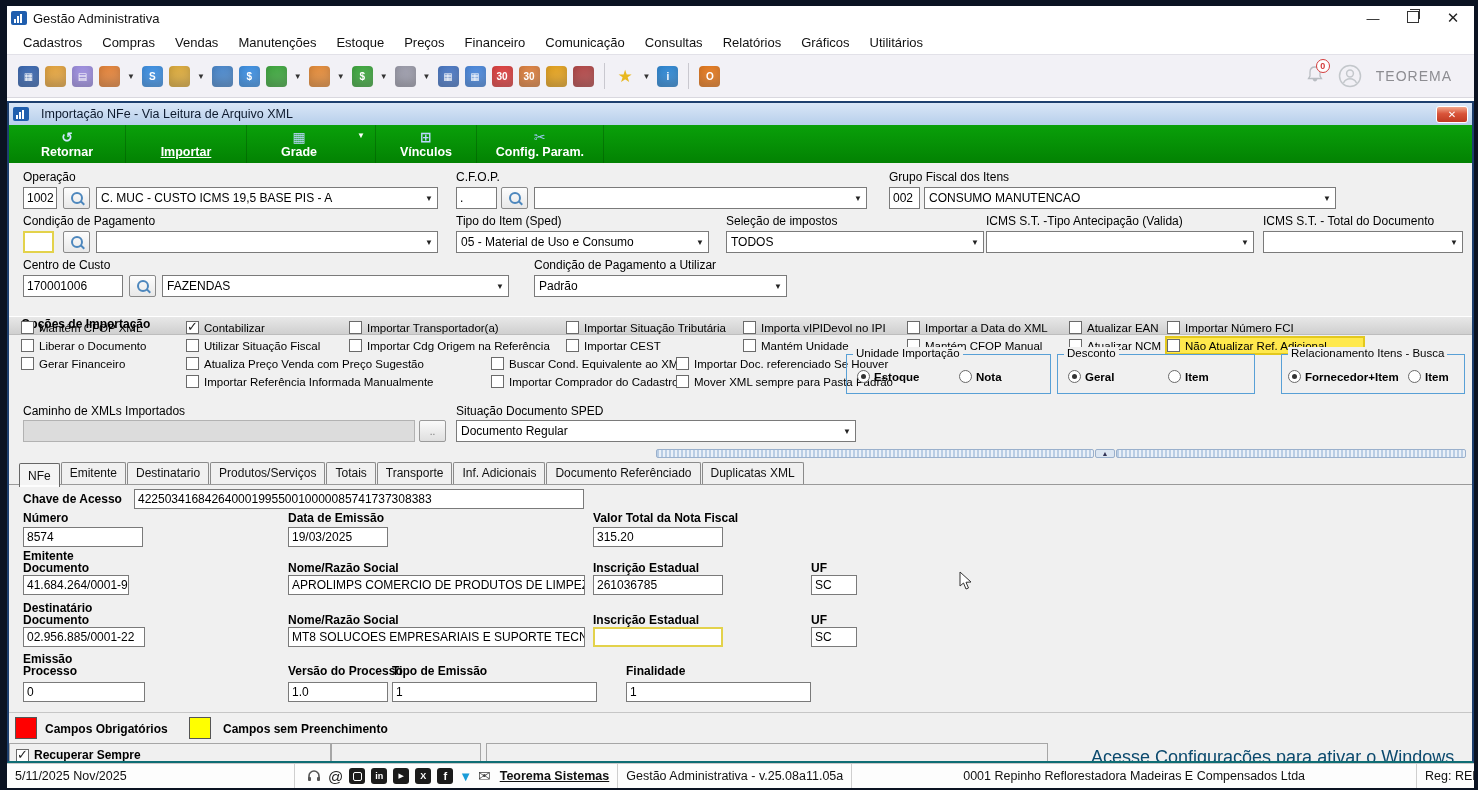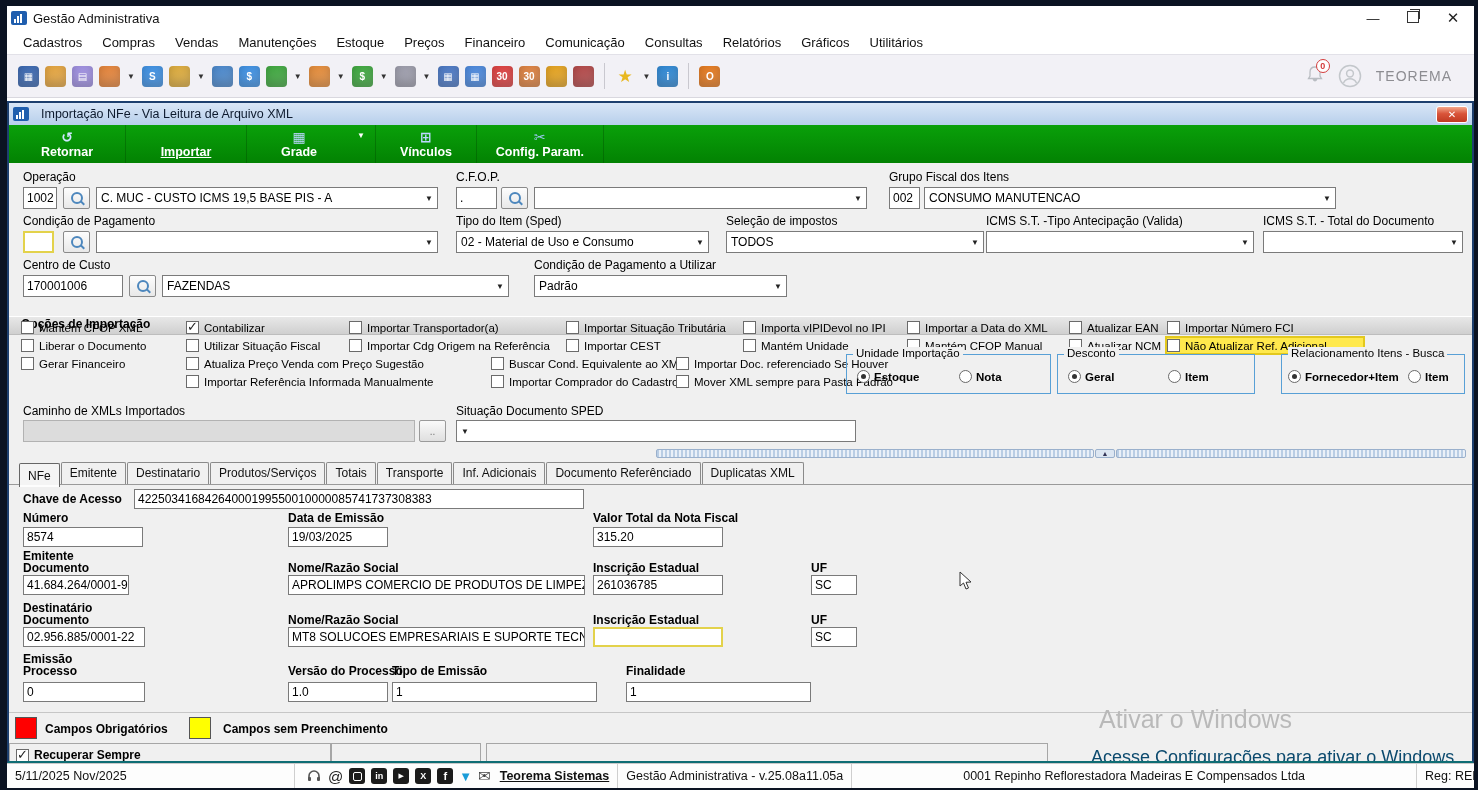--- a/index.html
+++ b/index.html
@@ -246,21 +246,21 @@
       <div class="magbtn" style="left:54px;top:68px">
             <span class="mag"></span>
           </div>
       <div class="combo" style="left:87px;top:68px;width:342px">
             <span class="cv"></span>
             <span class="arr">▼</span>
           </div>
 
       <div class="flbl" style="left:447px;top:51px">Tipo do Item (Sped)</div>
       <div class="combo" style="left:447px;top:68px;width:253px">
-            <span class="cv">02 - Material de Uso e Consumo</span>
+            <span class="cv">05 - Material de Uso e Consumo</span>
             <span class="arr">▼</span>
           </div>
 
       <div class="flbl" style="left:717px;top:51px">Seleção de impostos</div>
       <div class="combo" style="left:717px;top:68px;width:258px">
             <span class="cv">TODOS</span>
             <span class="arr">▼</span>
           </div>
 
       <div class="flbl" style="left:977px;top:51px">ICMS S.T. -Tipo Antecipação (Valida)</div>
@@ -424,20 +424,21 @@
               <span class="rlbl">Item</span>
             </span>
       </div>
 
       <div class="flbl" style="left:14px;top:241px">Caminho de XMLs Importados</div>
       <div class="input tall dis" style="left:14px;top:257px;width:392px"></div>
       <div class="smallbtn" style="left:410px;top:257px">..</div>
 
       <div class="flbl" style="left:447px;top:241px">Situação Documento SPED</div>
       <div class="combo" style="left:447px;top:257px;width:400px">
+            <span class="cv">Documento Regular</span>
             <span class="arr">▼</span>
           </div>
 
       <div class="splitter" style="left:647px;top:286px;width:438px"></div>
       <div class="splitbtn" style="left:1086px;top:286px">▲</div>
       <div class="splitter" style="left:1107px;top:286px;width:350px"></div>
 
       <div class="tabline"></div>
       <div class="tabs">
         <span class="tab active">NFe</span>
@@ -493,21 +494,20 @@
 
       <svg class="cursor" style="left:950px;top:408px" viewBox="0 0 13 19">
         <path d="M1 1 L1 15 L4.5 12 L7 18 L9.5 17 L7 11.3 L12 11 Z" fill="#fff" stroke="#333" stroke-width="1"></path>
       </svg>
 
       <div style="position:absolute;left:0;right:0;top:549px;border-top:1px solid #c6c6c6"></div>
       <div class="legend-sq" style="left:6px;top:554px;background:#ff0000"></div>
       <div class="blbl" style="left:36px;top:559px">Campos Obrigatórios</div>
       <div class="legend-sq" style="left:180px;top:554px;background:#ffff00"></div>
       <div class="blbl" style="left:214px;top:559px">Campos sem Preenchimento</div>
-      <div class="wm1" style="left:1090px;top:542px">Ativar o Windows</div>
 
       <div class="panel" style="left:0px;top:580px;width:322px">
         <span class="cb-item" style="position:static;margin-left:6px">
           <span class="cb on"></span>
               <span class="cb-lbl" style="font-weight:bold;font-size:12px">Recuperar Sempre</span>
         </span>
       </div>
       <div class="panel" style="left:322px;top:580px;width:150px"></div>
       <div class="panel" style="left:477px;top:580px;width:562px"></div>
       <div class="wm2" style="left:1082px;top:584px">Acesse Configurações para ativar o Windows.</div>

